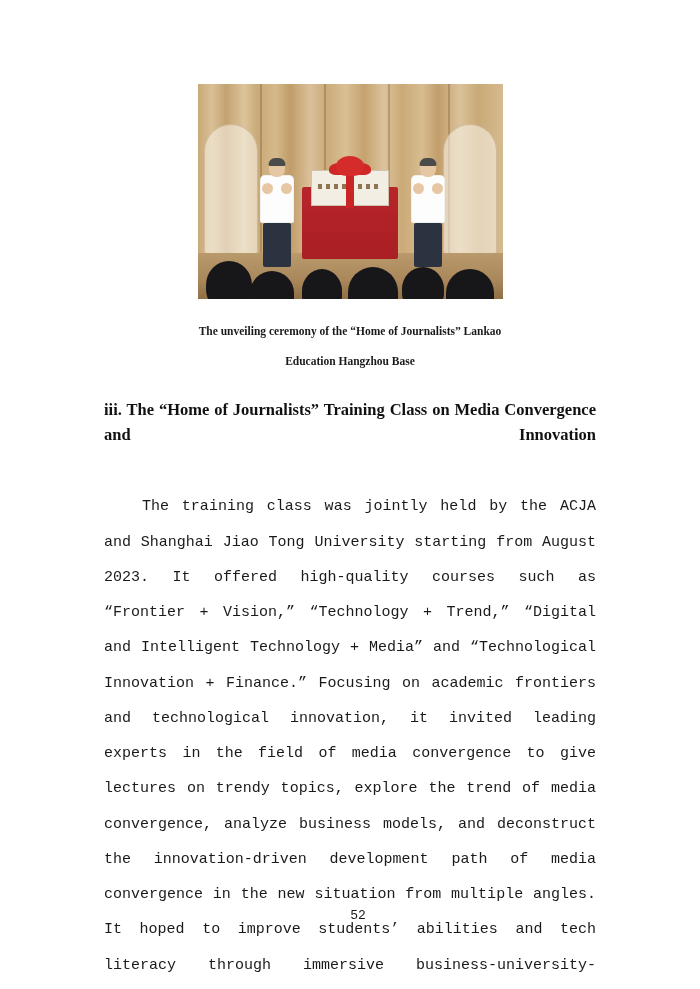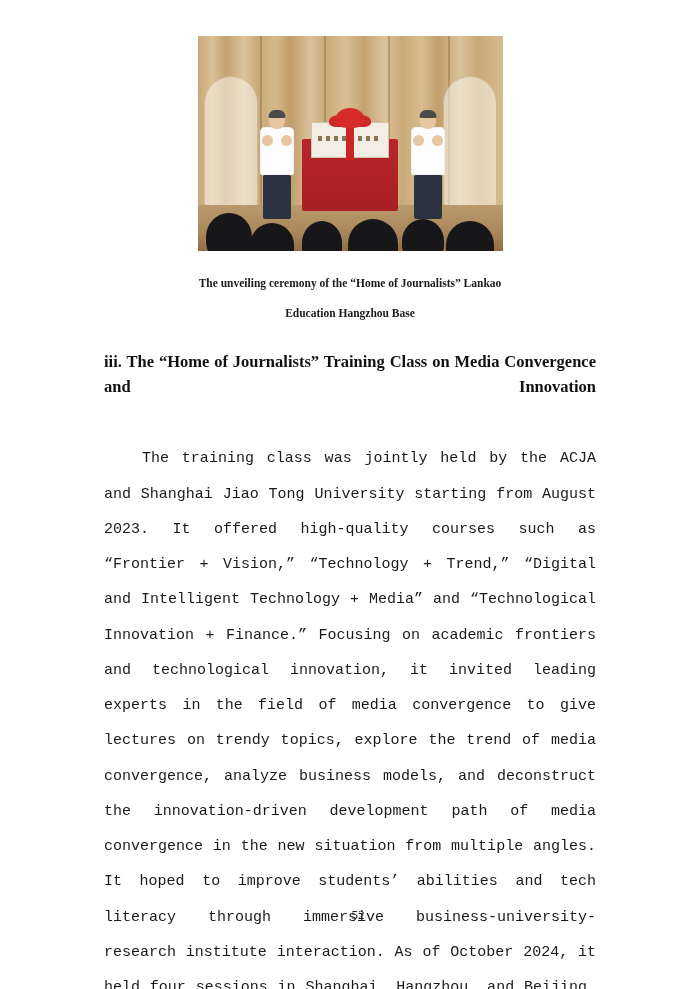--- a/index.html
+++ b/index.html
@@ -19,21 +19,21 @@
     position: relative;
     width: 700px;
     height: 989px;
     box-sizing: border-box;
     padding: 0 104px;
   }
 
   
   .figure {
     margin: 0;
-    padding-top: 36px;
+    padding-top: 84px;
   }
   .photo {
     width: 305px;
     height: 215px;
     margin: 0 auto;
     position: relative;
     overflow: hidden;
     background: #d8bd93;
   }
   
@@ -206,21 +206,21 @@
     margin: 0;
     color: #1a1a1a;
   }
 
   .page-number {
     position: absolute;
     bottom: 66px;
     left: 16px;
     right: 0;
     text-align: center;
-    font-family: Liberation Serif, serif;
+    font-family: Liberation Mono, monospace;
     font-size: 13px;
     color: #1a1a1a;
   }
 </style>
 </head>
 <body>
 
 <div class="page">
 
   <figure class="figure">

